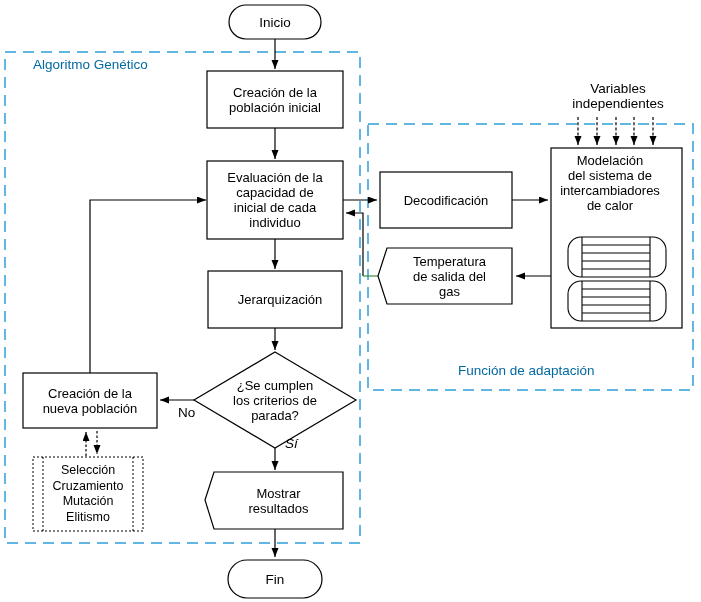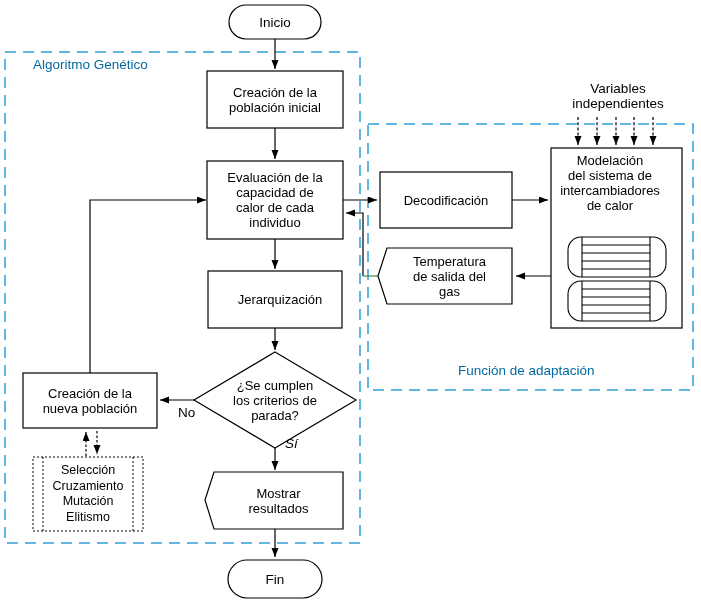--- a/index.html
+++ b/index.html
@@ -103,21 +103,21 @@
   <div class="lbl blue" style="left:33px;top:57px;">Algoritmo Genético</div>
   <div class="lbl blue" style="left:458px;top:363px;">Función de adaptación</div>
 
   <div class="txt" style="left:229px;top:5px;width:92px;height:34px;font-size:13.5px;">Inicio</div>
 
   <div class="txt" style="left:207px;top:71px;width:136px;height:57px;">Creación de la
 población inicial</div>
 
   <div class="txt" style="left:207px;top:161px;width:136px;height:78px;">Evaluación de la
 capacidad de
-calor de cada
+inicial de cada
 individuo</div>
 
   <div class="txt" style="left:208px;top:271px;width:144px;height:57px;">Jerarquización</div>
 
   <div class="txt" style="left:210px;top:374px;width:130px;height:52px;">¿Se cumplen
 los criterios de
 parada?</div>
 
   <div class="txt" style="left:214px;top:472px;width:129px;height:57px;">Mostrar
 resultados</div>

